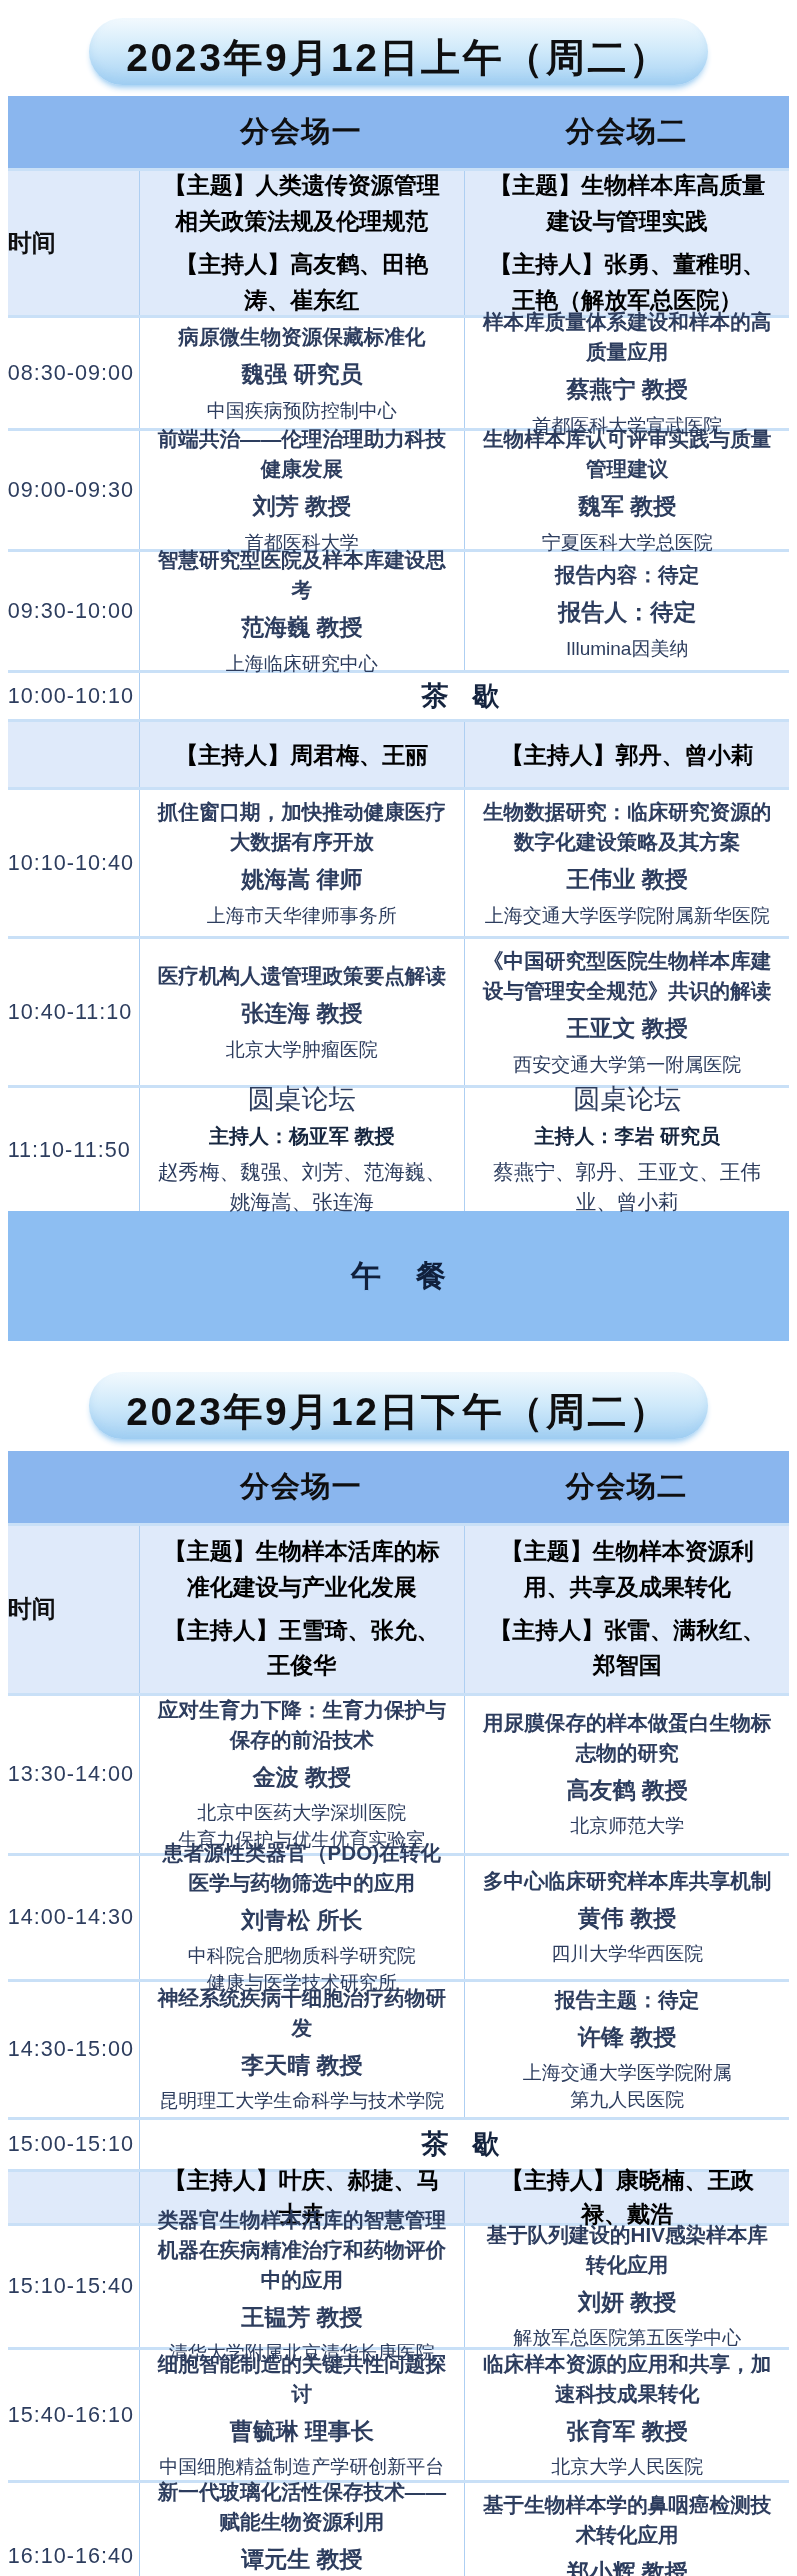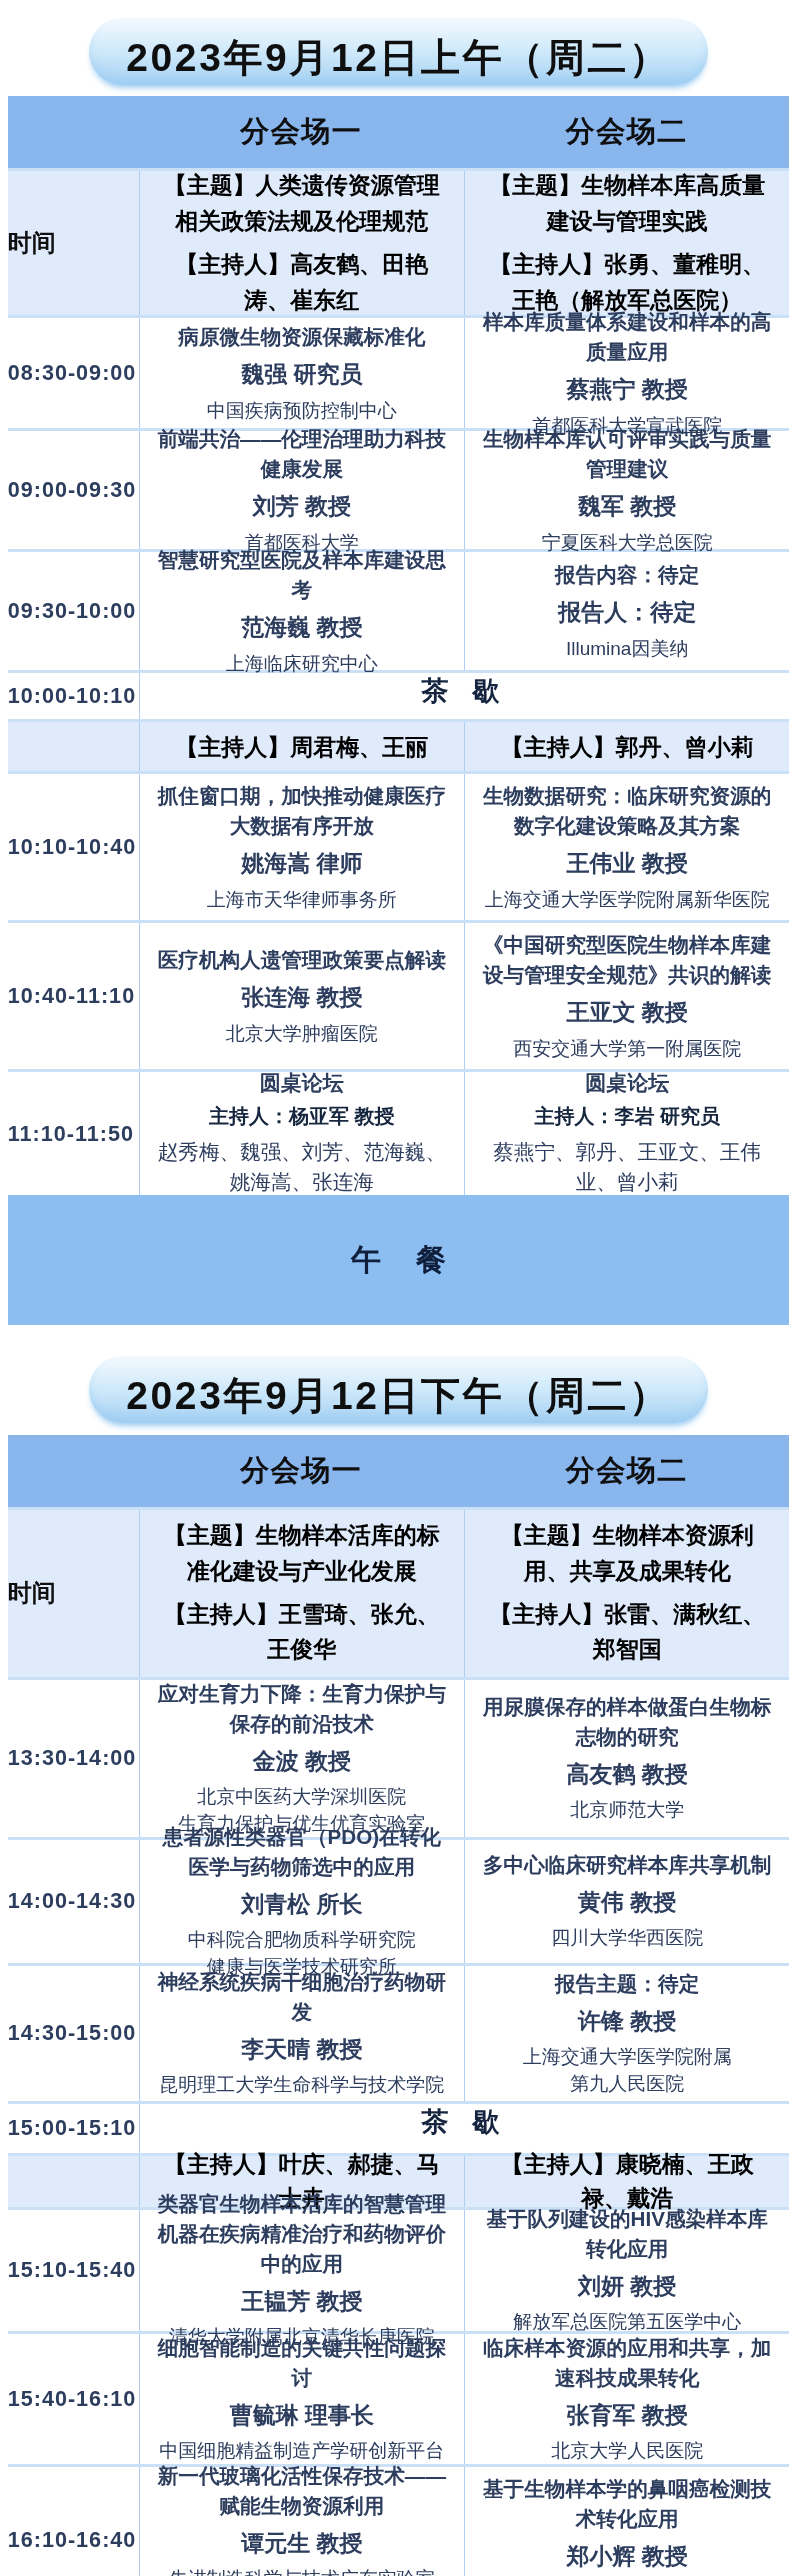--- a/index.html
+++ b/index.html
@@ -28,28 +28,28 @@
   .t-row + .t-row{border-top:3.6px solid var(--sep);}
   .tc{width:131px;flex:0 0 131px;display:flex;align-items:center;text-align:center;}
   .vc{flex:1 1 0;display:flex;flex-direction:column;align-items:center;justify-content:center;
       text-align:center;padding:6.2px 17.5px;border-left:1.5px solid var(--vline);gap:7.2px;}
   .head{background:var(--header-bg);}
   .head .vc{border-left:none;}
   .venue-label{font-size:29px;font-weight:800;color:var(--dark);letter-spacing:1.5px;}
   .lightrow{background:var(--light-row);}
   .time-label{font-size:24px;font-weight:800;color:var(--dark);}
   .topic-theme,.topic-hosts{font-size:23px;font-weight:800;color:#000;line-height:1.55;white-space:pre-line;}
-  .time-val{font-size:21.6px;font-weight:700;color:var(--navy);letter-spacing:1px;}
+  .time-val{font-size:21.6px;font-weight:400;color:var(--navy);letter-spacing:1px;}
   .ttl{font-size:20.6px;font-weight:600;line-height:1.45;color:var(--navy);}
   .spk{font-size:23px;font-weight:800;color:var(--navy);}
   .org{font-size:19px;font-weight:400;line-height:1.4;color:var(--navy);white-space:pre-line;}
-  .merged{flex:1 1 0;display:flex;justify-content:center;border-left:1.5px solid var(--vline);}
+  .merged{flex:1 1 0;display:flex;align-items:center;justify-content:center;border-left:1.5px solid var(--vline);}
   .break-label{font-size:27px;font-weight:800;color:#15243f;letter-spacing:8.2px;}
   .hostline{font-size:23px;font-weight:800;color:#000;line-height:1.5;}
-  .rt-f{font-size:21px;font-weight:700;color:var(--navy);text-align:center;}
+  .rt-f{font-size:27px;font-weight:400;color:var(--navy);text-align:center;}
   .rt-h{font-size:20px;font-weight:800;color:#16263f;}
   .rt-m{font-size:20.6px;font-weight:400;line-height:1.5;color:var(--navy);}
   .banner{
     margin:0 7.7px;background:var(--banner-bg);
     display:flex;align-items:center;justify-content:center;
   }
   .banner span{font-size:30px;font-weight:800;color:#10203c;letter-spacing:13.4px;text-indent:13.4px;}
   .gap-afternoon{height:31px;}
 </style>
 </head>
@@ -137,21 +137,21 @@
 
   <div class="t-row" style="height:49px">
     <div class="tc">
         <span class="time-val">10:00-10:10</span>
       </div>
     <div class="merged">
         <span class="break-label">茶 歇</span>
       </div>
   </div>
 
-  <div class="t-row lightrow" style="height:52px">
+  <div class="t-row lightrow" style="height:68px">
     <div class="tc"></div>
     <div class="vc">
         <span class="hostline">【主持人】周君梅、王丽</span>
       </div>
     <div class="vc">
         <span class="hostline">【主持人】郭丹、曾小莉</span>
       </div>
   </div>
 
   <div class="t-row" style="height:149px">

